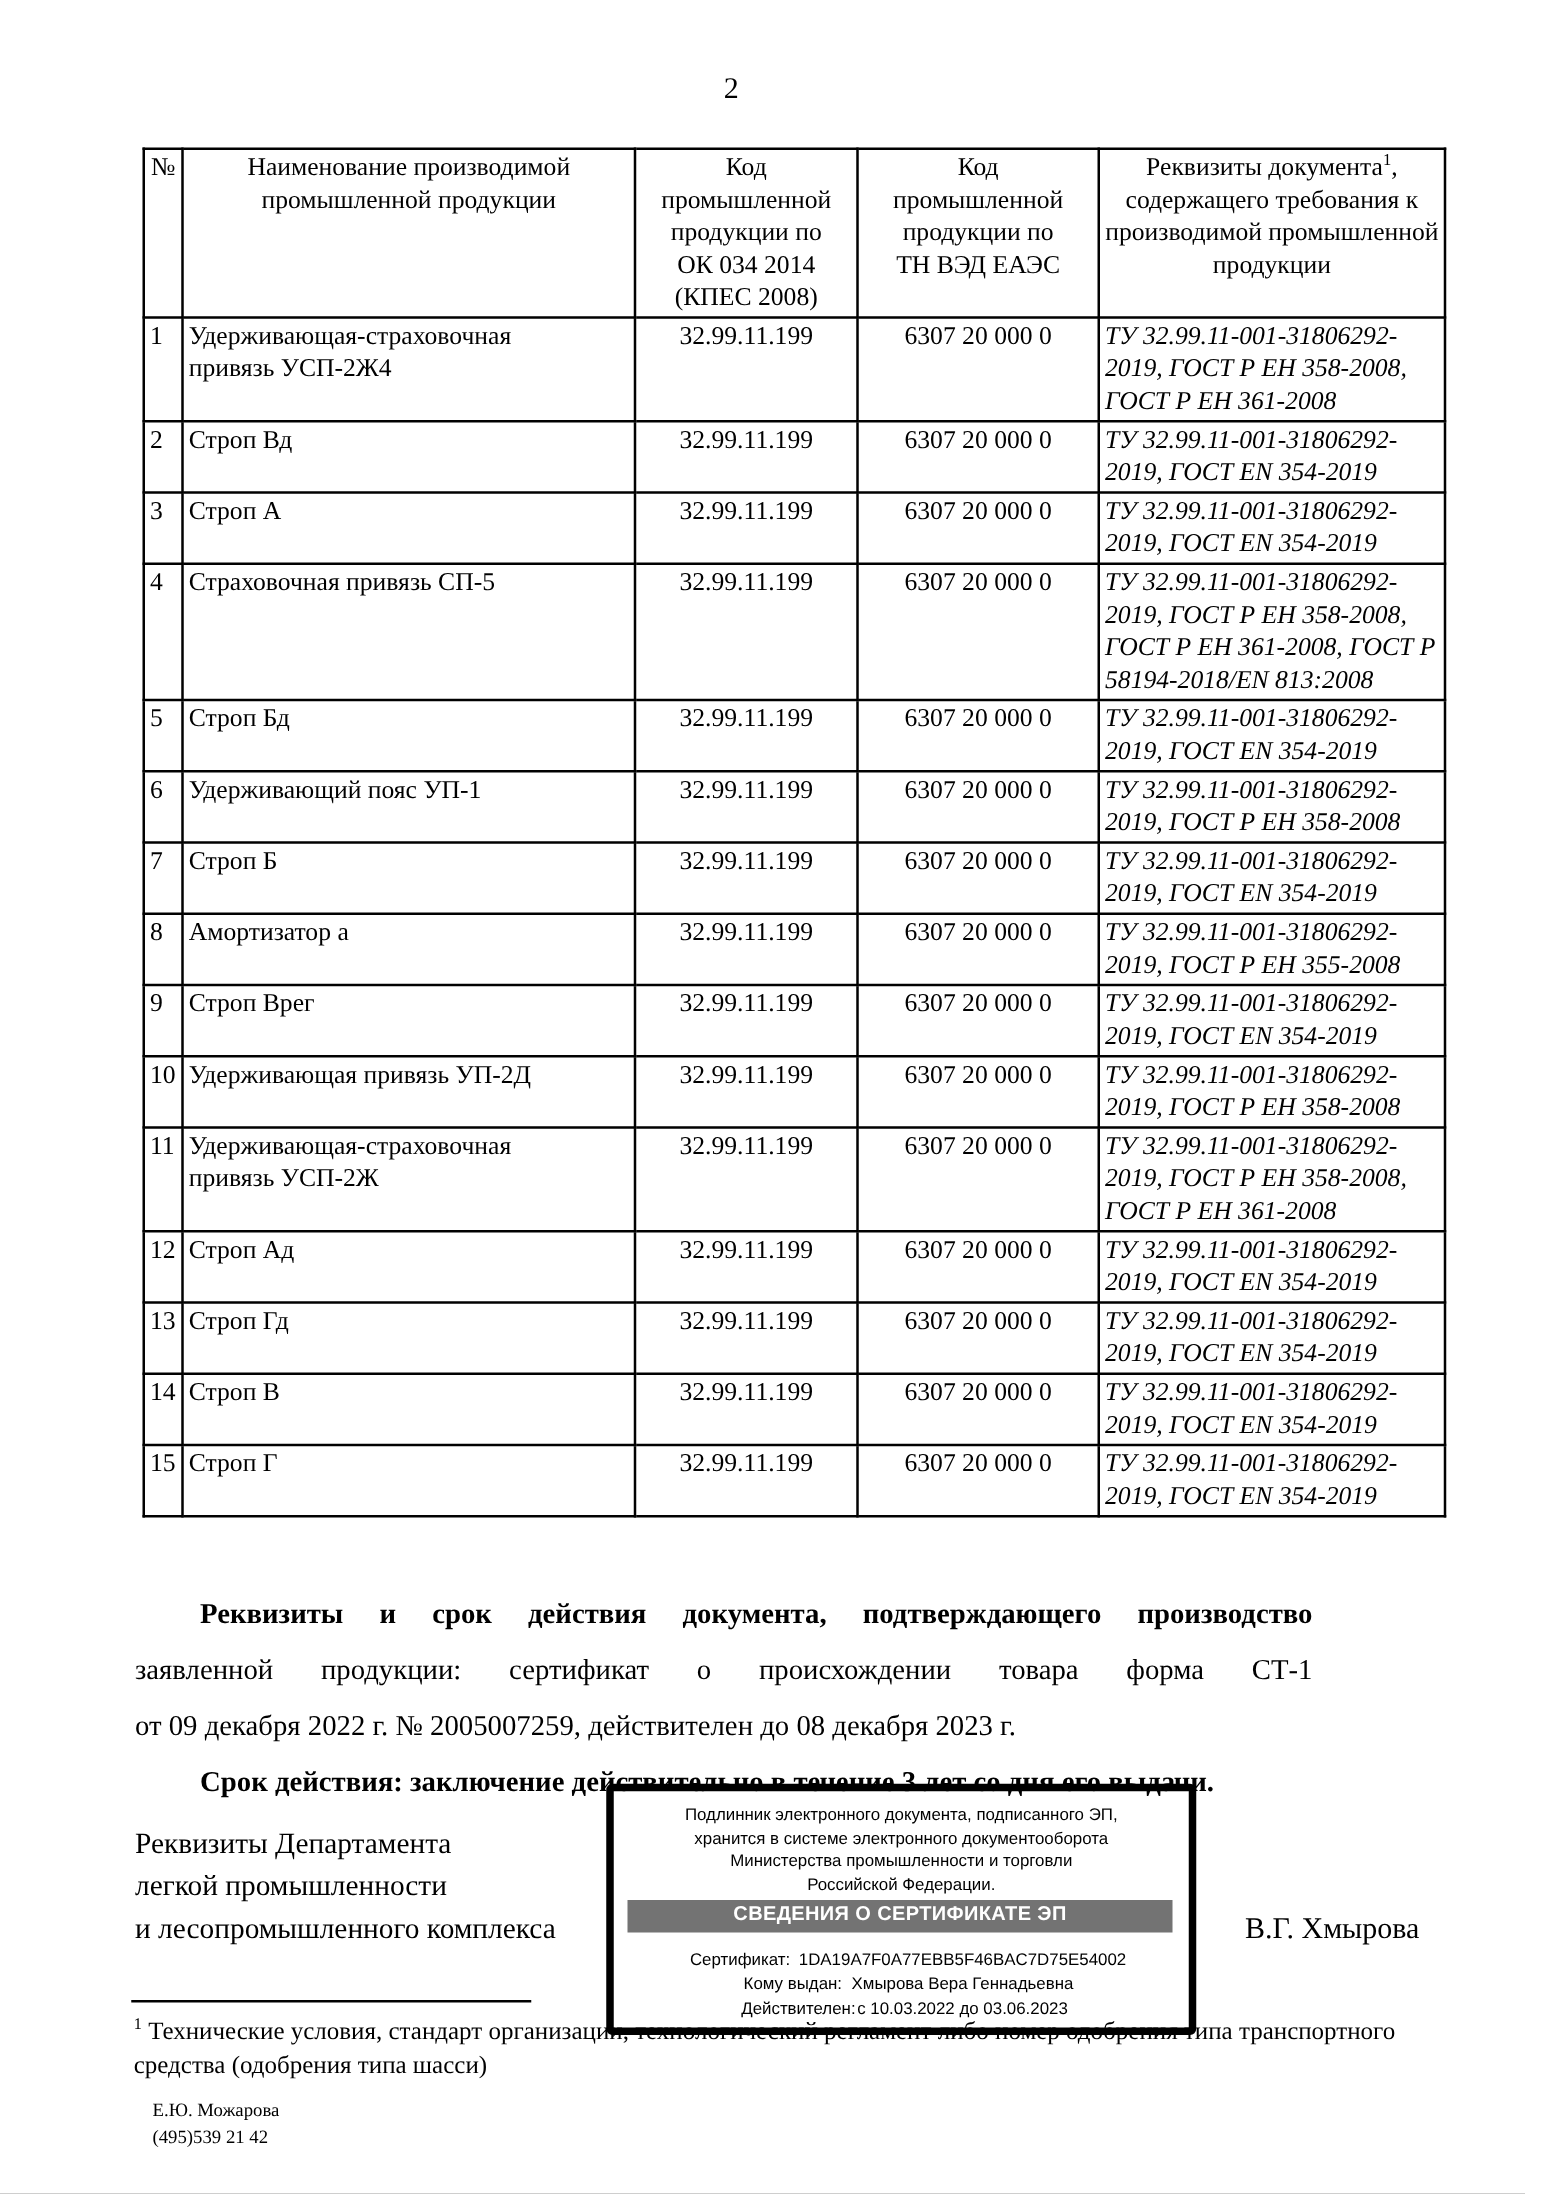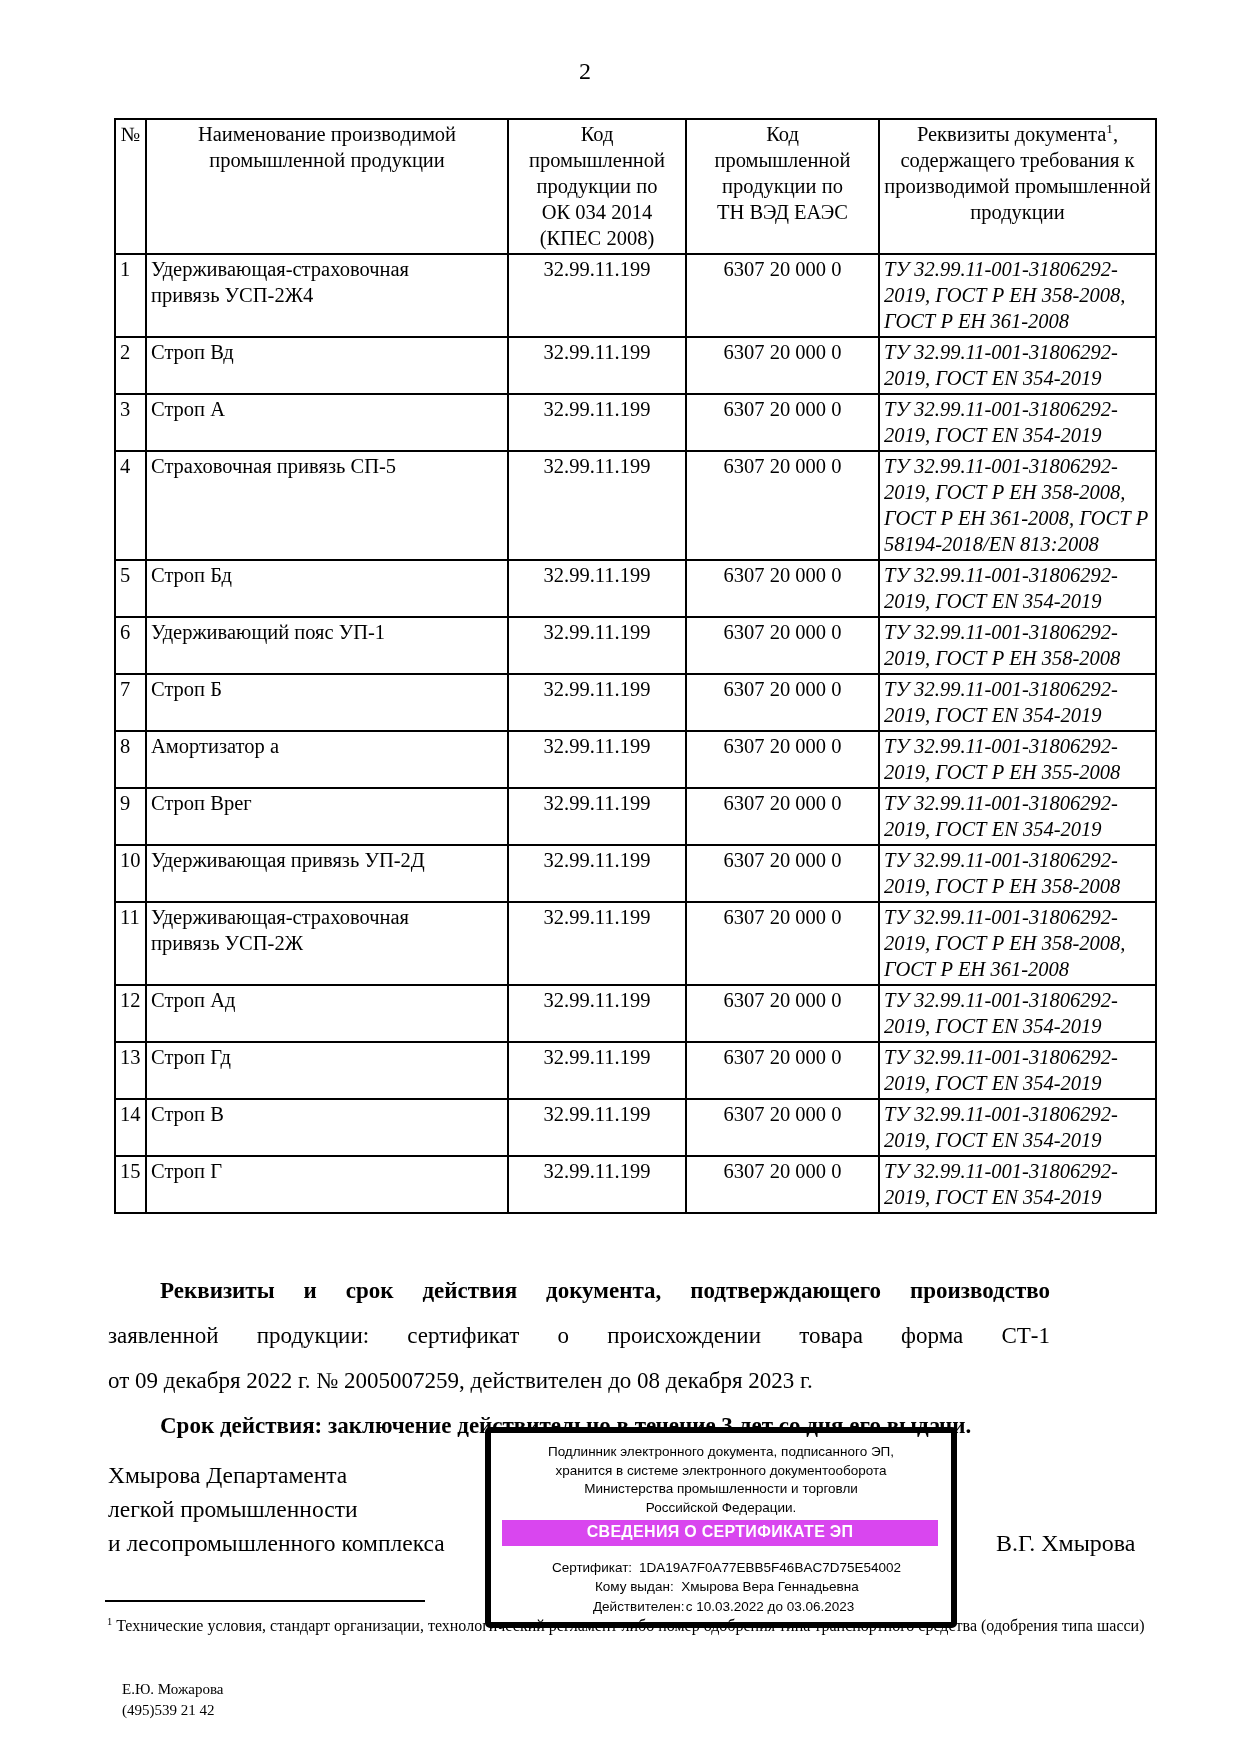--- a/index.html
+++ b/index.html
@@ -90,21 +90,21 @@
     font-size: 13.5px;
     line-height: 18.5px;
     z-index: 5;
   }
   .stamp-head {
     padding-top: 10px;
     text-align: center;
   }
   .stamp-bar {
     margin: 3px 13px 0 11px;
-    background: #d946ef;
+    background: #737373;
     color: #ffffff;
     text-align: center;
     font-size: 16px;
     font-weight: bold;
     padding: 3px 0 4px 0;
     letter-spacing: 0.3px;
   }
   .stamp-cert {
     margin: 12px 8px 0 12px;
     line-height: 19.5px;
@@ -117,21 +117,21 @@
     left: 105px;
     top: 1600px;
     width: 320px;
     border-top: 2px solid #000;
   }
   .footnote {
     position: absolute;
     left: 107px;
     top: 1612px;
     width: 1052px;
-    font-size: 16px;
+    font-size: 20px;
     line-height: 27px;
     z-index: 1;
   }
   .contact {
     position: absolute;
     left: 122px;
     top: 1679px;
     font-size: 15px;
     line-height: 21px;
   }
@@ -283,21 +283,21 @@
   </table>
 
   <div class="bodytext">
     <div class="line-just indent">Реквизиты и срок действия документа, подтверждающего производство</div>
     <div class="line-just">заявленной продукции: сертификат о происхождении товара форма СТ-1</div>
     <div>от 09 декабря 2022 г. № 2005007259, действителен до 08 декабря 2023 г.</div>
     <div class="indent">Срок действия: заключение действительно в течение 3 лет со дня его выдачи.</div>
   </div>
 
   <div class="sig-block">
-    <div>Хмырова Департамента</div>
+    <div>Реквизиты Департамента</div>
     <div>легкой промышленности</div>
     <div>и лесопромышленного комплекса</div>
   </div>
 
   <div class="sig-name">В.Г. Хмырова</div>
 
   <div class="footnote-sep"></div>
 
   <div class="footnote"><sup>1</sup><span> Технические условия, стандарт организации, технологический регламент либо номер одобрения типа транспортного средства (одобрения типа шасси)</span></div>
 

